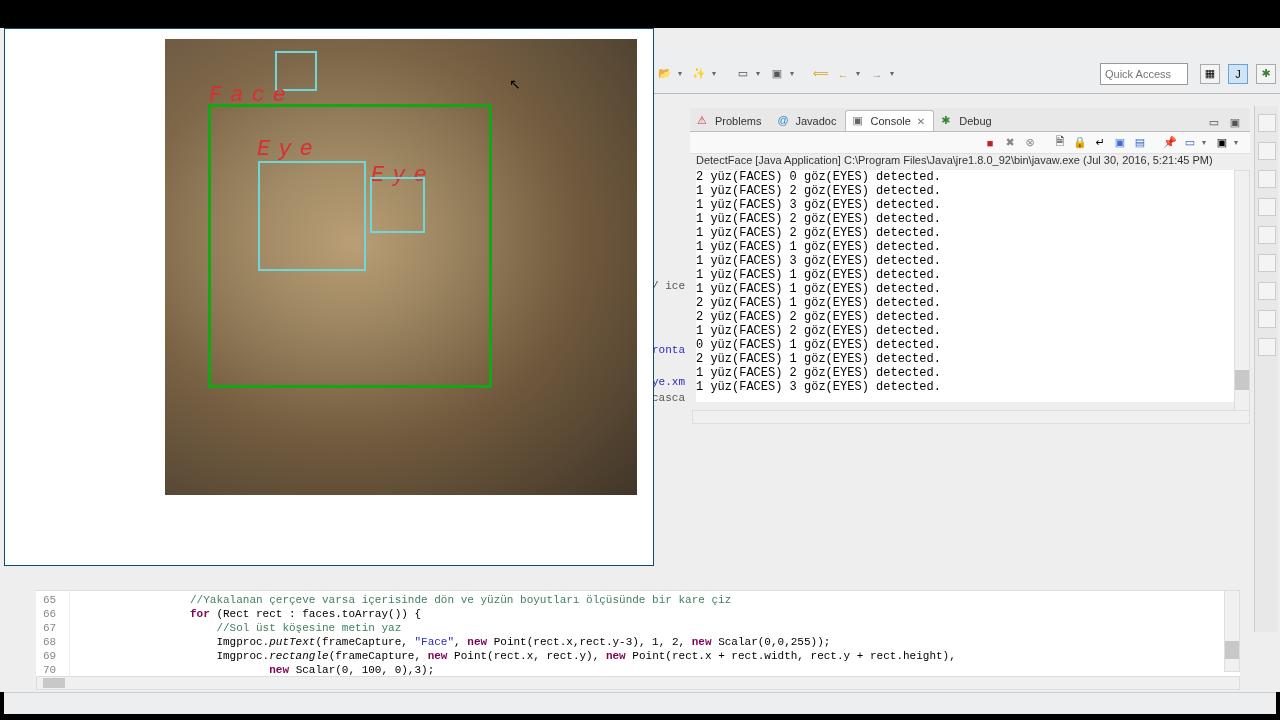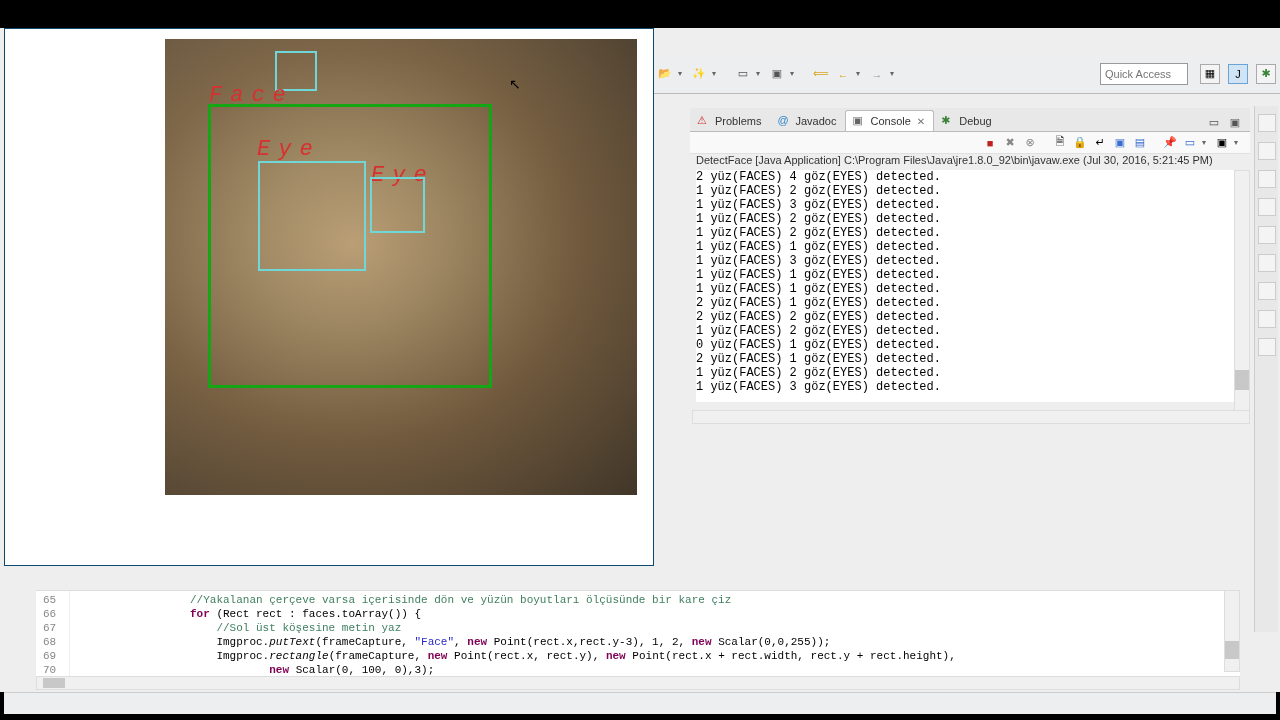--- a/index.html
+++ b/index.html
@@ -136,21 +136,21 @@
     <span style="width:6px"></span>
     <span class="ct-btn">📌</span>
     <span class="ct-btn" style="color:#3a6fcf;">▭</span>
       <span class="tb-drop">▾</span>
     <span class="ct-btn">▣</span>
       <span class="tb-drop">▾</span>
   </div>
 
   <div class="console-title">DetectFace [Java Application] C:\Program Files\Java\jre1.8.0_92\bin\javaw.exe (Jul 30, 2016, 5:21:45 PM)</div>
 
-  <div class="console-body"><span>2 yüz(FACES) 4 göz(EYES) detected.</span>
+  <div class="console-body"><span>2 yüz(FACES) 0 göz(EYES) detected.</span>
 <span>1 yüz(FACES) 2 göz(EYES) detected.</span>
 <span>1 yüz(FACES) 3 göz(EYES) detected.</span>
 <span>1 yüz(FACES) 2 göz(EYES) detected.</span>
 <span>1 yüz(FACES) 2 göz(EYES) detected.</span>
 <span>1 yüz(FACES) 1 göz(EYES) detected.</span>
 <span>1 yüz(FACES) 3 göz(EYES) detected.</span>
 <span>1 yüz(FACES) 1 göz(EYES) detected.</span>
 <span>1 yüz(FACES) 1 göz(EYES) detected.</span>
 <span>2 yüz(FACES) 1 göz(EYES) detected.</span>
 <span>2 yüz(FACES) 2 göz(EYES) detected.</span>
@@ -169,20 +169,28 @@
     <div class="trim-btn"></div>
     <div class="trim-btn"></div>
     <div class="trim-btn"></div>
     <div class="trim-btn"></div>
     <div class="trim-btn"></div>
     <div class="trim-btn"></div>
     <div class="trim-btn"></div>
     <div class="trim-btn"></div>
   </div>
 
+  <div class="code-peek"><span>/ ice</span>
+
+
+
+<span class="code-str">ronta</span>
+
+<span class="code-str">ye.xm</span>
+<span>casca</span></div>
 
   <div class="code-editor">
     <div class="gutter">
         <div>65</div>
         <div>66</div>
         <div>67</div>
         <div>68</div>
         <div>69</div>
         <div>70</div>
       </div>

